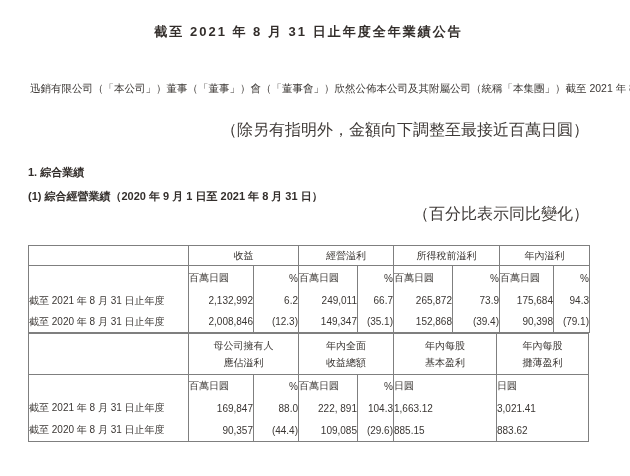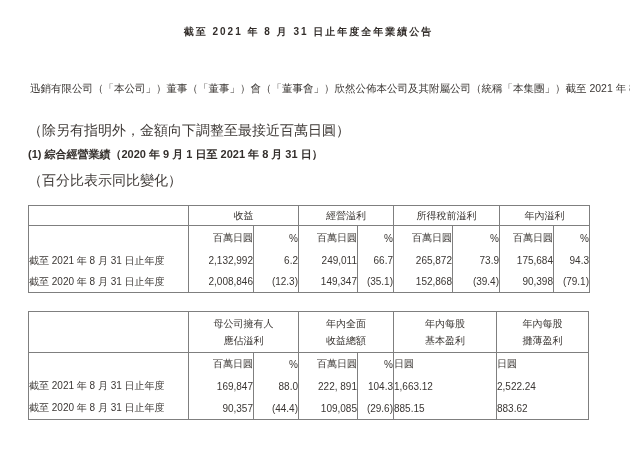--- a/index.html
+++ b/index.html
@@ -4,67 +4,68 @@
 <style>
   html,body { margin:0; padding:0; }
   body {
     width:630px; height:476px; background:#ffffff;
     font-family:"Liberation Sans","DejaVu Sans",sans-serif;
     color:#3a3633; overflow:hidden;
   }
   .page { padding:24px 41px 0 28px; }
 
   .title {
-    margin:0; font-size:10px; font-weight:bold; text-align:center;
+    margin:0; font-size:13px; font-weight:bold; text-align:center;
     letter-spacing:2px; color:#332e2b; line-height:15px;
   }
   .intro { margin:38px 0 0 2px; font-size:10.5px; line-height:22px; }
   .intro .line { display:block; white-space:nowrap; }
 
-  .note { font-size:14px; text-align:left; line-height:14px; color:#3f3a37; }
+  .note { font-size:16px; text-align:right; line-height:14px; color:#3f3a37; }
   .note-rounding { margin-top:24px; }
-  .note-pct { margin-top:12px; }
+  .note-pct { margin-top:4px; }
 
   .h2 { margin-top:28px; font-size:11px; font-weight:bold; line-height:14px; color:#332e2b; }
   .h3 { margin-top:10px; font-size:11px; font-weight:bold; line-height:14px; color:#332e2b; }
 
   table.t {
     border-collapse:collapse; table-layout:fixed;
     border:1px solid #7f7f7f; font-size:10px; color:#3a3633;
   }
-  .t1 { margin-top:18px; width:561px; }
-  .t2 { margin-top:18px; width:560px; }
+  .t1 { margin-top:24px; width:561px; }
+  .t2 { width:560px; }
   .t td, .t th { padding:0; font-weight:normal; white-space:nowrap; }
   .bl { border-left:1px solid #7f7f7f; }
   .ghead td, .ghead th { border-bottom:1px solid #7f7f7f; text-align:center; }
   .t1 .ghead th, .t1 .ghead td { height:19px; }
   .t1 .shead td { height:24px; }
   .t1 tbody td { height:21px; }
   .t2 .ghead th, .t2 .ghead td { height:40px; vertical-align:middle; }
   .t2 .shead td { height:22px; }
   .t2 tbody td { height:22px; }
   .gline { display:block; line-height:17px; text-align:center; }
   .lbl { text-align:left; padding-left:14px; }
-  .unit { text-align:right; }
+  .unit { text-align:left; }
   .num { text-align:right; padding-right:8px; }
   .yen { text-align:left; padding-right:6px; }
 </style>
 </head>
 <body>
 
 <div class="page">
 
   <h1 class="title">截至 2021 年 8 月 31 日止年度全年業績公告</h1>
 
   <div class="intro">
     <span class="line">迅銷有限公司（「本公司」）董事（「董事」）會（「董事會」）欣然公佈本公司及其附屬公司（統稱「本集團」）截至 2021 年 8</span>
   </div>
 
   <div class="note note-rounding">（除另有指明外，金額向下調整至最接近百萬日圓）</div>
 
+  <div class="h2">1. 綜合業績</div>
   <div class="h3">(1) 綜合經營業績（2020 年 9 月 1 日至 2021 年 8 月 31 日）</div>
 
   <div class="note note-pct">（百分比表示同比變化）</div>
 
   <table class="t t1">
     <colgroup>
       <col style="width:160px">
         <col style="width:65px">
         <col style="width:45px">
       <col style="width:59px">
@@ -161,21 +162,21 @@
       </tr>
     </thead>
     <tbody>
       <tr>
         <td class="lbl">截至 2021 年 8 月 31 日止年度</td>
         <td class="num bl">169,847</td>
         <td class="num bl">88.0</td>
         <td class="num bl">222, 891</td>
         <td class="num bl">104.3</td>
         <td class="yen bl">1,663.12</td>
-        <td class="yen bl">2,522.24</td>
+        <td class="yen bl">3,021.41</td>
       </tr>
       <tr>
         <td class="lbl">截至 2020 年 8 月 31 日止年度</td>
         <td class="num bl">90,357</td>
         <td class="num bl">(44.4)</td>
         <td class="num bl">109,085</td>
         <td class="num bl">(29.6)</td>
         <td class="yen bl">885.15</td>
         <td class="yen bl">883.62</td>
       </tr>

